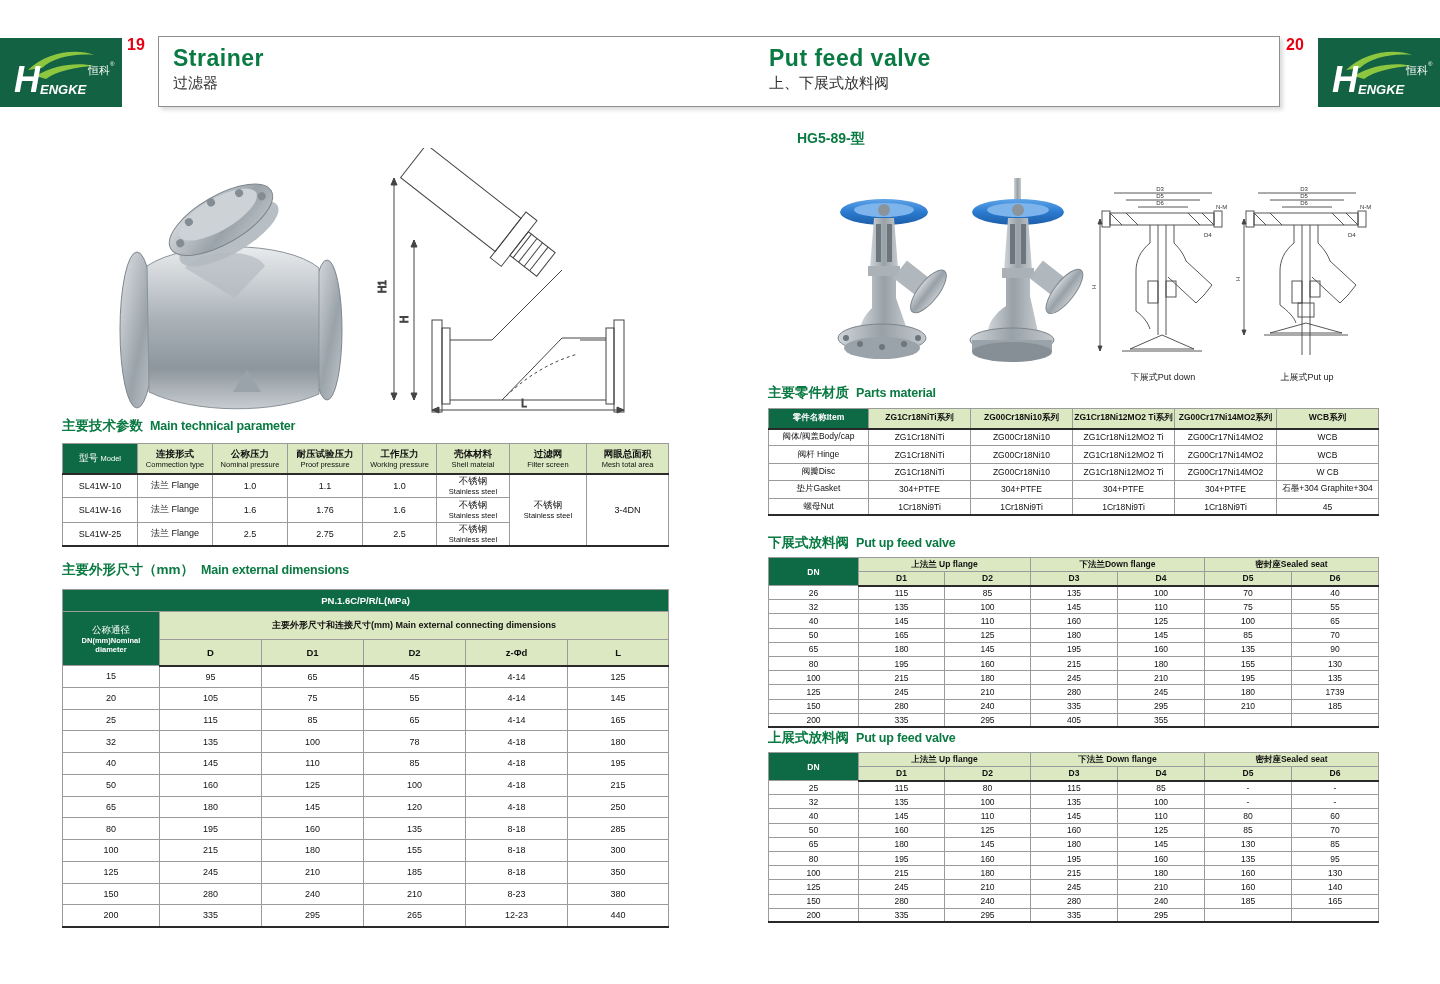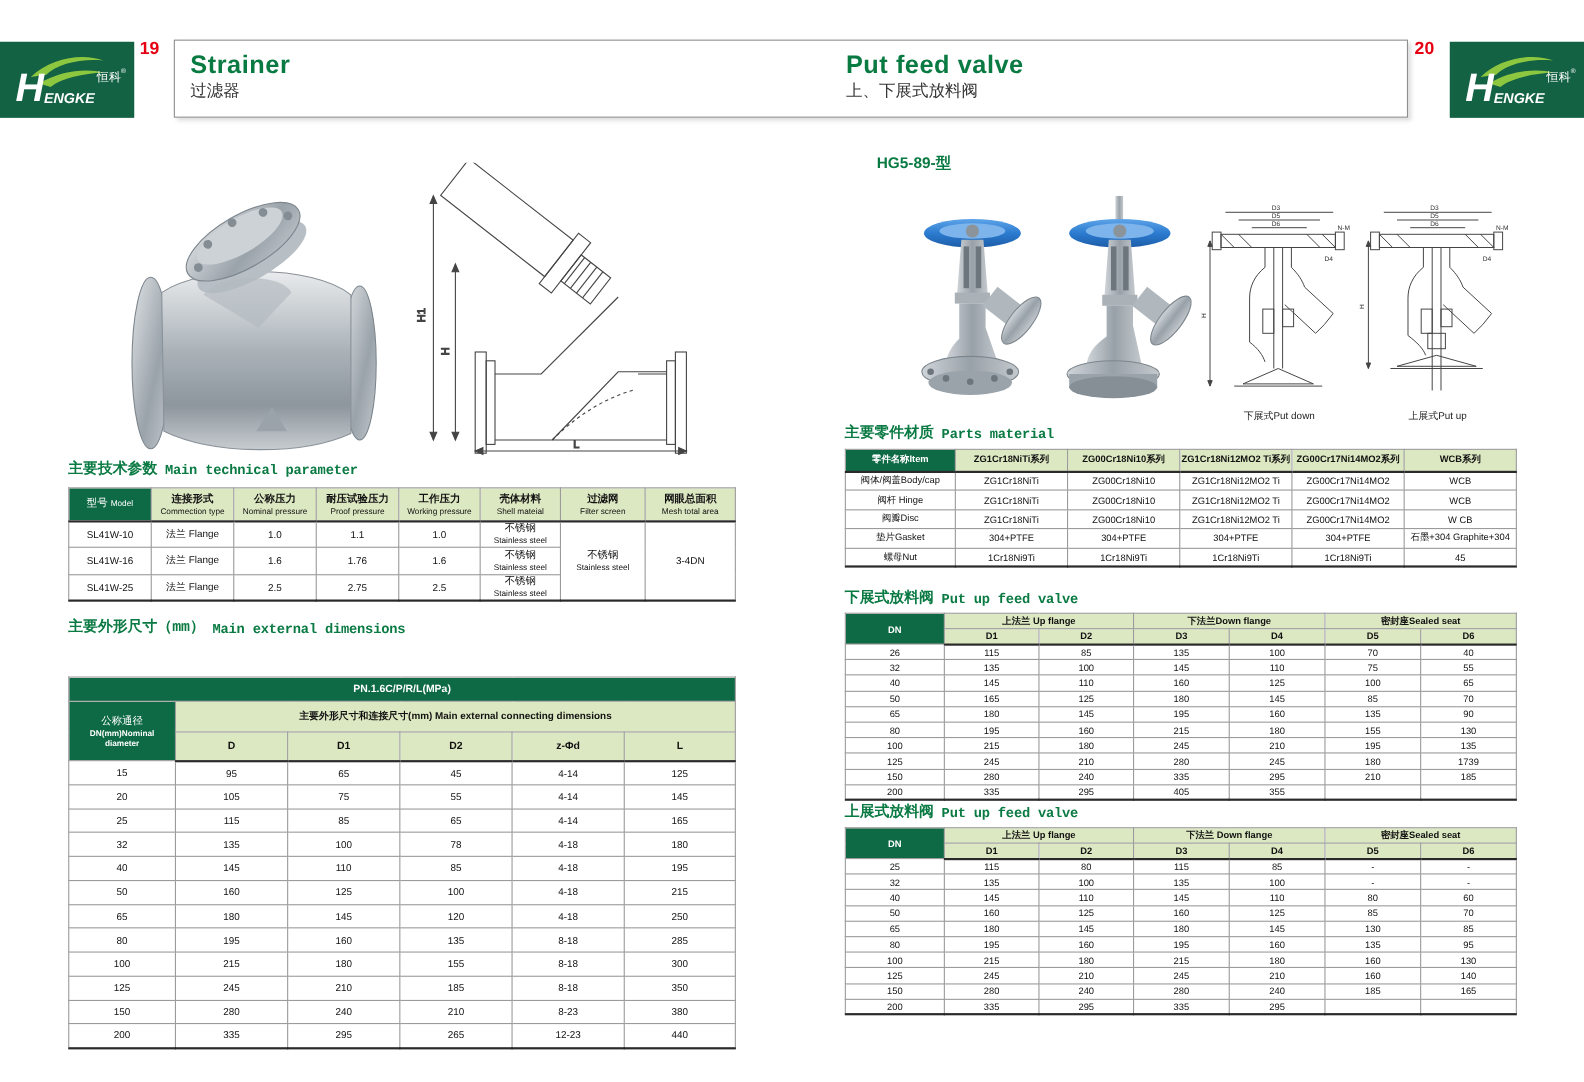--- a/index.html
+++ b/index.html
@@ -10,21 +10,21 @@
 
   
   .logo-box { width:122px; height:69px; background:#136244; }
   .pageno { font-size:16px; font-weight:bold; color:#e60012; }
   .title-box { width:1122px; height:71px; border:1px solid #8f8f8f;
                box-shadow:3px 3px 4px rgba(0,0,0,.14); background:#fff; }
   .hd-title { font-size:23px; font-weight:bold; color:#0a7a43; letter-spacing:.5px; line-height:26px; }
   .hd-sub   { font-size:15px; color:#333; line-height:20px; margin-top:2px; }
 
   
-  .sec-title { display:flex; align-items:flex-end; gap:7px; white-space:nowrap;font-family:Liberation Mono, monospace; }
+  .sec-title { display:flex; align-items:center; gap:7px; white-space:nowrap; }
   .sec-title .zh { font-size:13.5px; font-weight:bold; color:#0a7a43; }
   .sec-title .en { font-size:12.5px; font-weight:bold; color:#0a7a43; letter-spacing:-.2px; }
   .model-label { font-size:14px; font-weight:bold; color:#0a7a43; }
 
   
   table { border-collapse:collapse; table-layout:fixed; border-bottom:2px solid #2a2a2a; }
   td,th { border:1px solid #9b9b9b; text-align:center; vertical-align:middle;
           padding:0; font-weight:normal; overflow:hidden; }
   .hd-dark  { background:#0e6a45; color:#fff; }
   .hd-light { background:#dce8c2; color:#111; }
@@ -259,21 +259,21 @@
         </td>
     </tr>
   </tbody>
 </table>
 
 <div class="abs sec-title" style="left:62px;top:561px;">
   <span class="zh">主要外形尺寸（mm）</span>
   <span class="en">Main external dimensions</span>
 </div>
 
-<table class="abs dims-tbl" style="left:62px;top:615px;">
+<table class="abs dims-tbl" style="left:62px;top:589px;">
   <colgroup>
       <col style="width:97px">
       <col style="width:102px">
       <col style="width:102px">
       <col style="width:102px">
       <col style="width:102px">
       <col style="width:101px">
     </colgroup>
   <thead>
     <tr class="band-row">
@@ -388,21 +388,21 @@
         <td>200</td>
         <td>335</td>
         <td>295</td>
         <td>265</td>
         <td>12-23</td>
         <td>440</td>
       </tr>
     </tbody>
 </table>
 
-<div class="abs model-label" style="left:768px;top:140px;padding-left:29px;">HG5-89-型</div>
+<div class="abs model-label" style="left:768px;top:130px;padding-left:29px;">HG5-89-型</div>
 
 <div class="abs" style="left:826px;top:190px;">
   <svg width="128" height="185" viewBox="0 0 128 185">
     <defs>
       <linearGradient id="bl" x1="0" y1="0" x2="0" y2="1">
         <stop offset="0" stop-color="#5ea4e8"></stop>
           <stop offset=".5" stop-color="#2b7bd0"></stop>
           <stop offset="1" stop-color="#1d5da8"></stop>
       </linearGradient>
       <linearGradient id="st" x1="0" y1="0" x2="1" y2="0">

